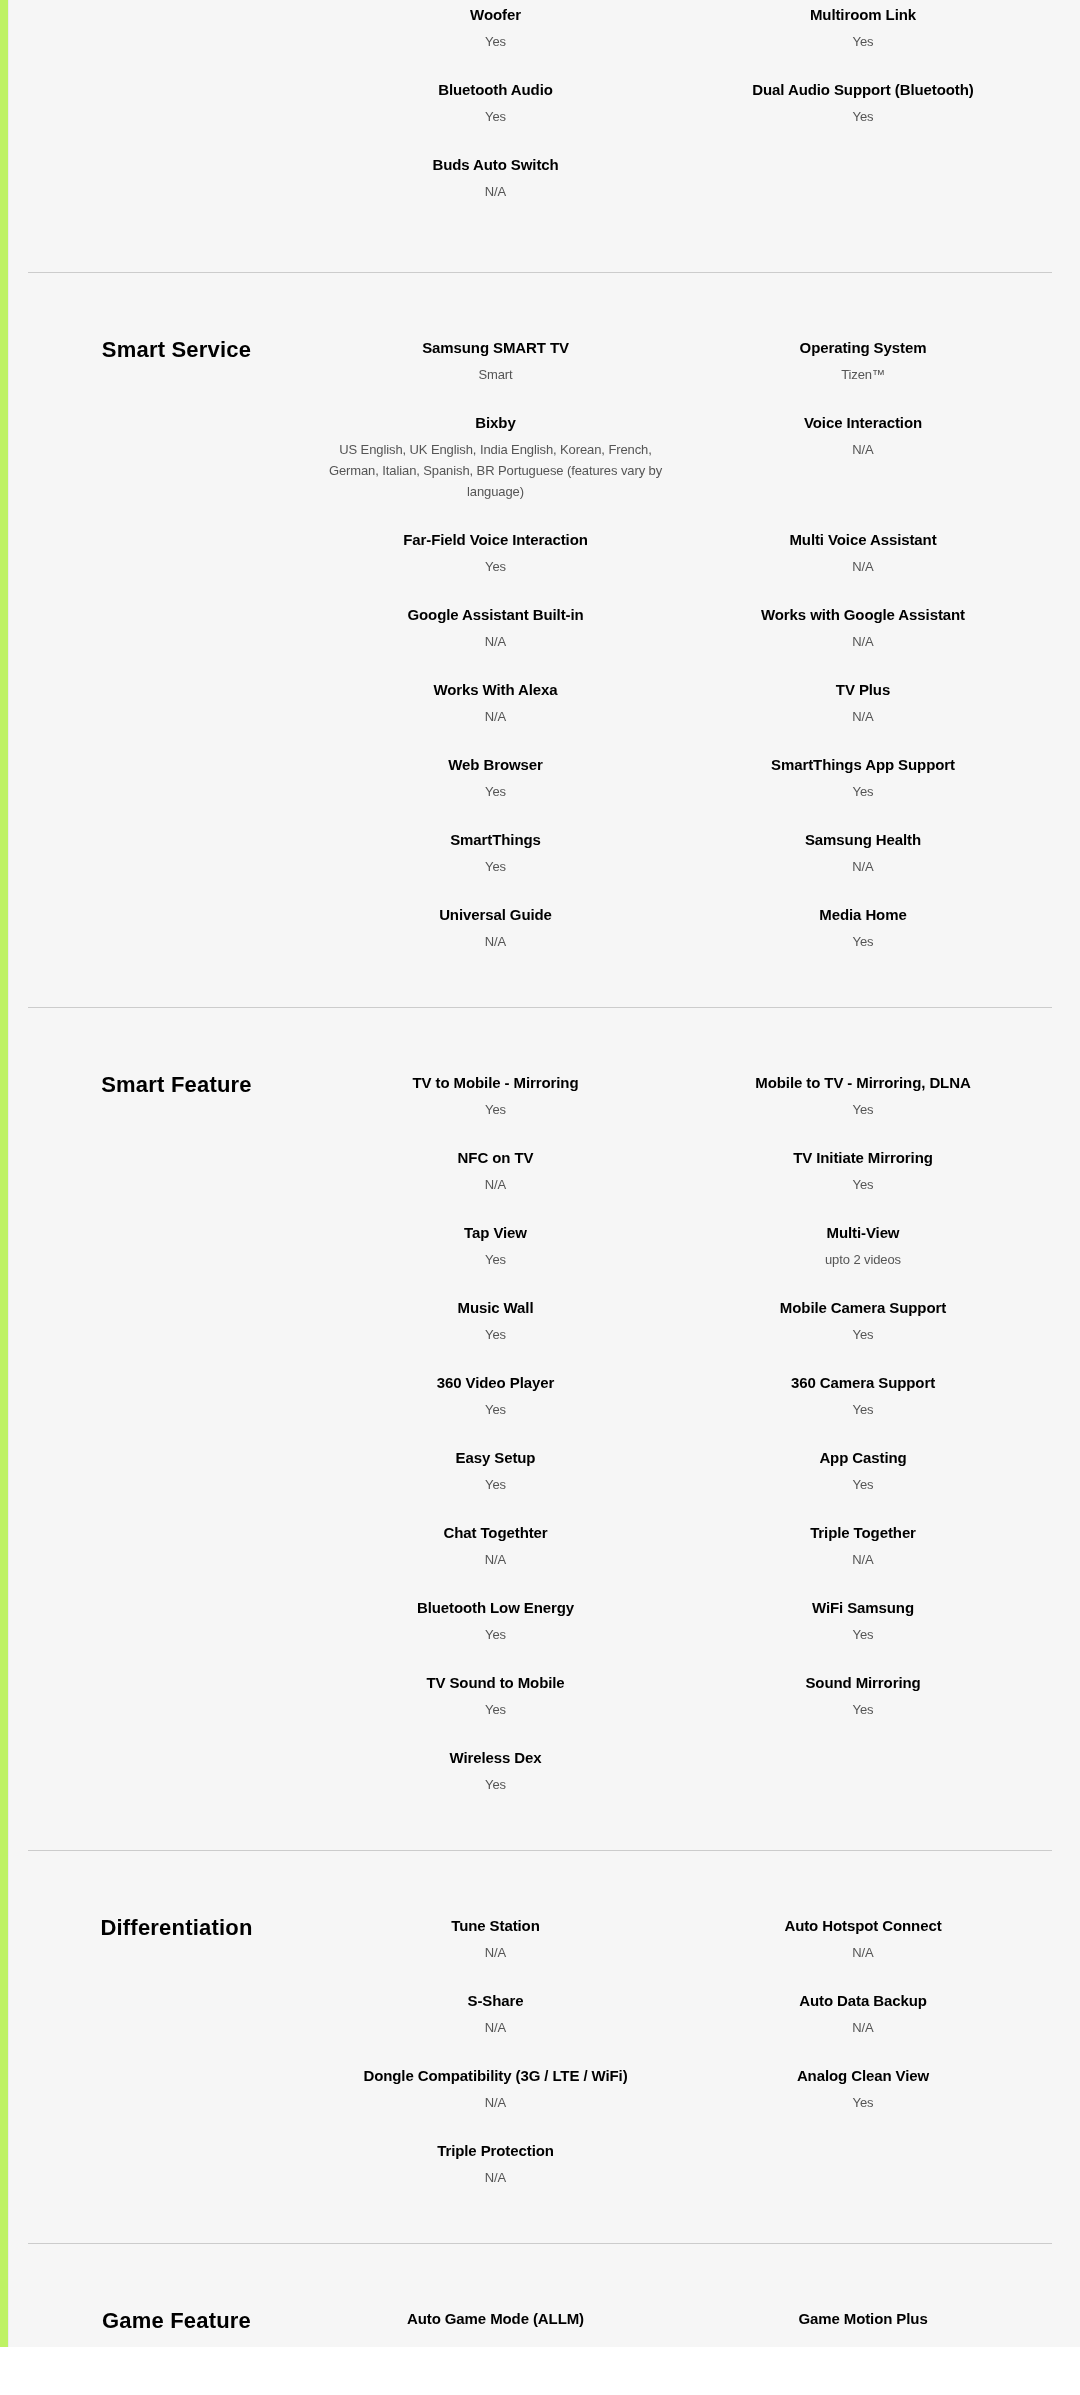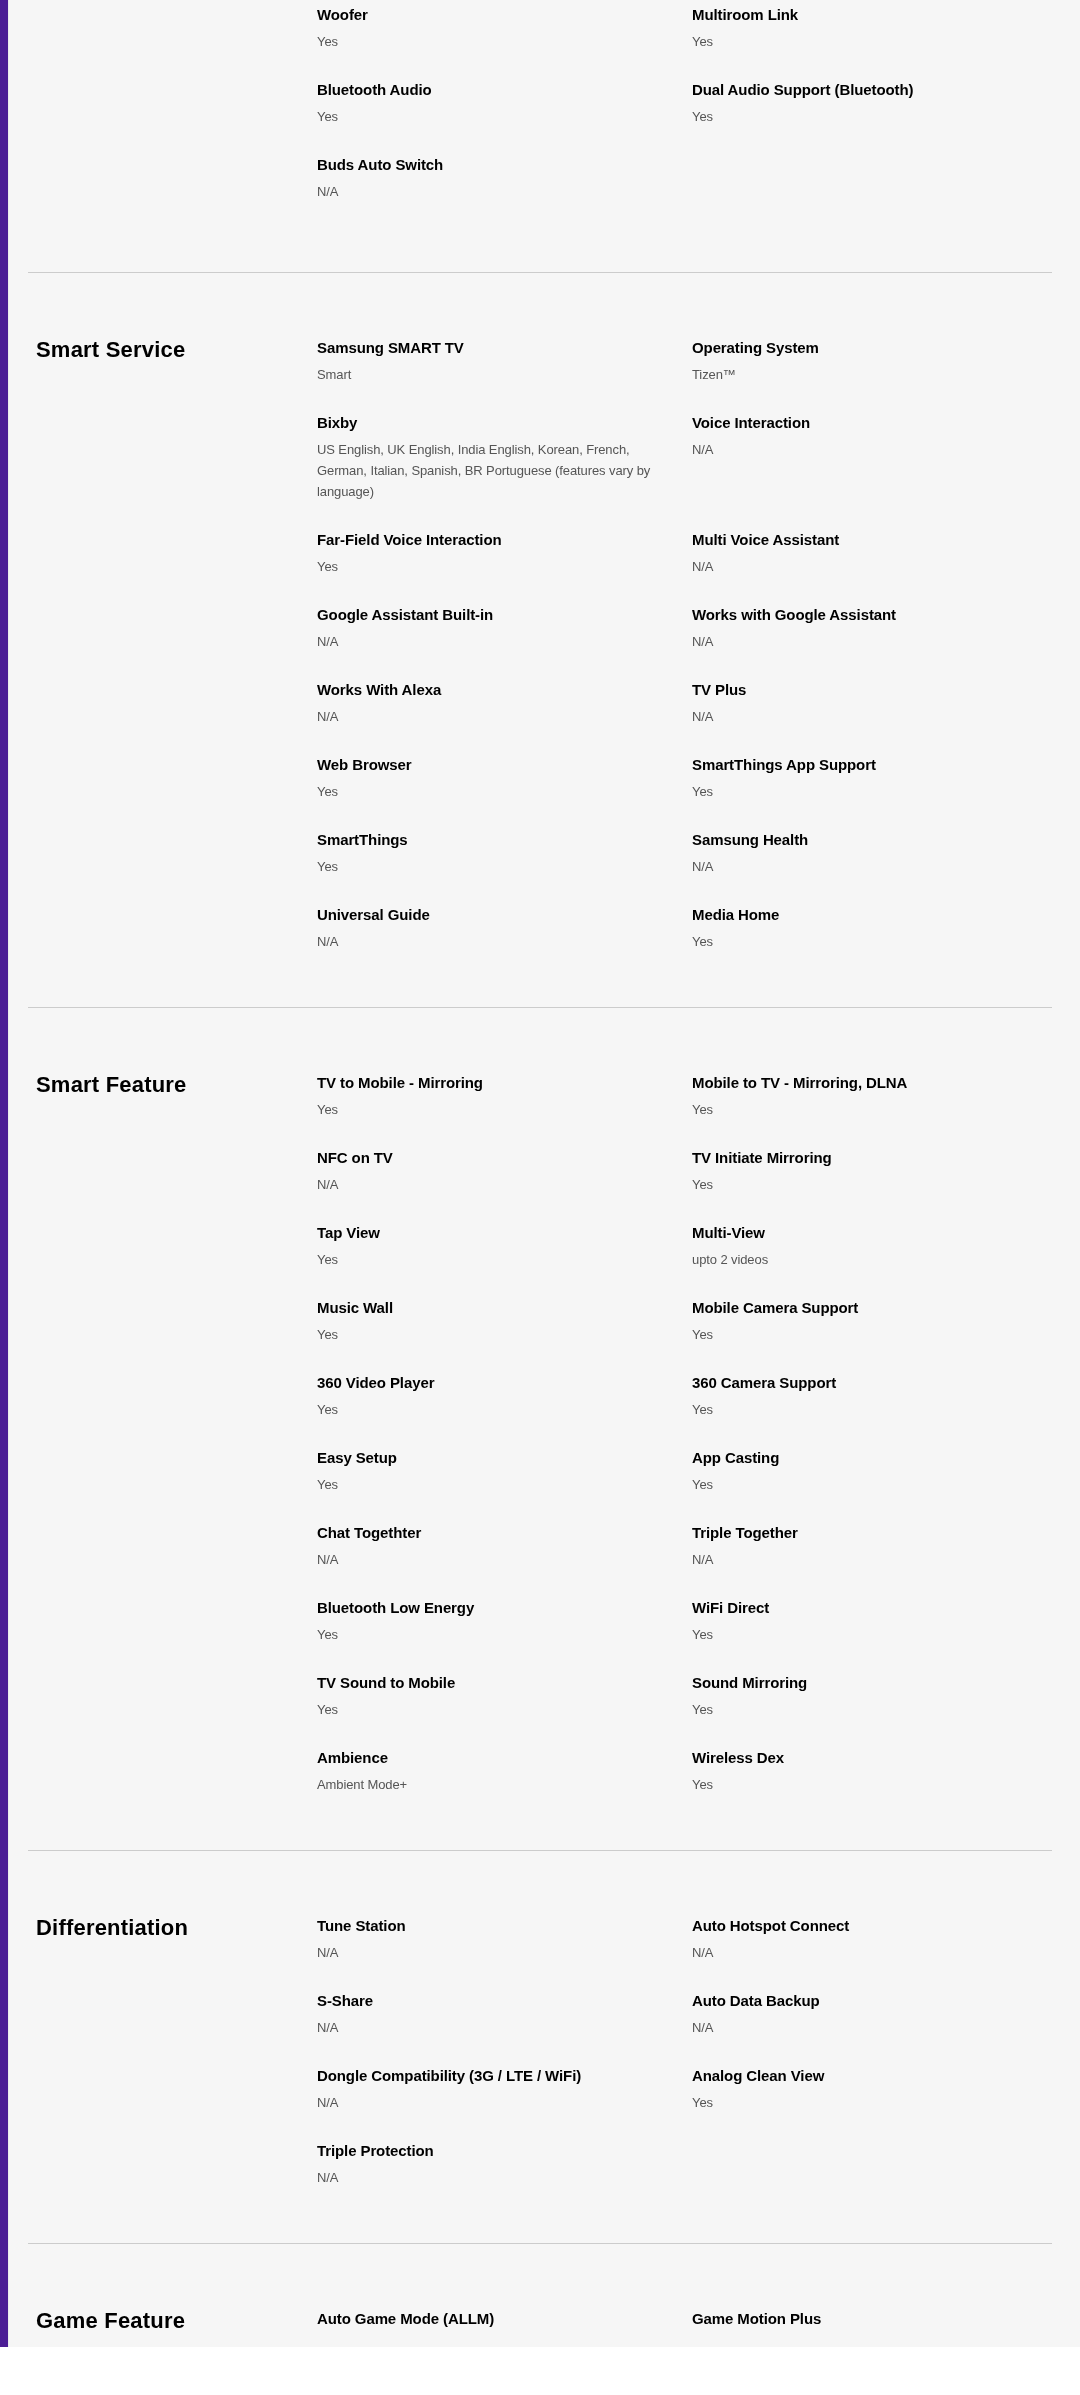--- a/index.html
+++ b/index.html
@@ -6,21 +6,22 @@
     margin: 0;
     padding: 0;
     background: #ffffff;
     font-family: "Liberation Sans", "DejaVu Sans", sans-serif;
   }
   .viewport {
     position: relative;
     width: 1080px;
     height: 2347px;
     overflow: hidden;
-    background: #4c1d95;
+    background: #bef264;
+    text-align: center;
   }
   .page {
     position: absolute;
     top: 0; left: 8px; right: 0;
     min-height: 100%;
     background: var(--bg, #f6f6f6);
     border-left: 1px solid #ececec;
   }
   .content {
     margin: 0 28px 0 19px; 
@@ -236,34 +237,30 @@
             </div>
             <div class="spec-cell">
               <div class="spec-label">Triple Together</div>
               <div class="spec-value">N/A</div>
             </div>
             <div class="spec-cell">
               <div class="spec-label">Bluetooth Low Energy</div>
               <div class="spec-value">Yes</div>
             </div>
             <div class="spec-cell">
-              <div class="spec-label">WiFi Direct</div>
+              <div class="spec-label">WiFi Samsung</div>
               <div class="spec-value">Yes</div>
             </div>
             <div class="spec-cell">
               <div class="spec-label">TV Sound to Mobile</div>
               <div class="spec-value">Yes</div>
             </div>
             <div class="spec-cell">
               <div class="spec-label">Sound Mirroring</div>
               <div class="spec-value">Yes</div>
-            </div>
-            <div class="spec-cell">
-              <div class="spec-label">Ambience</div>
-              <div class="spec-value">Ambient Mode+</div>
             </div>
             <div class="spec-cell">
               <div class="spec-label">Wireless Dex</div>
               <div class="spec-value">Yes</div>
             </div>
           </div>
         </section>
         <section class="section">
           <h2 class="section-title">Differentiation</h2>
           <div class="spec-grid">

